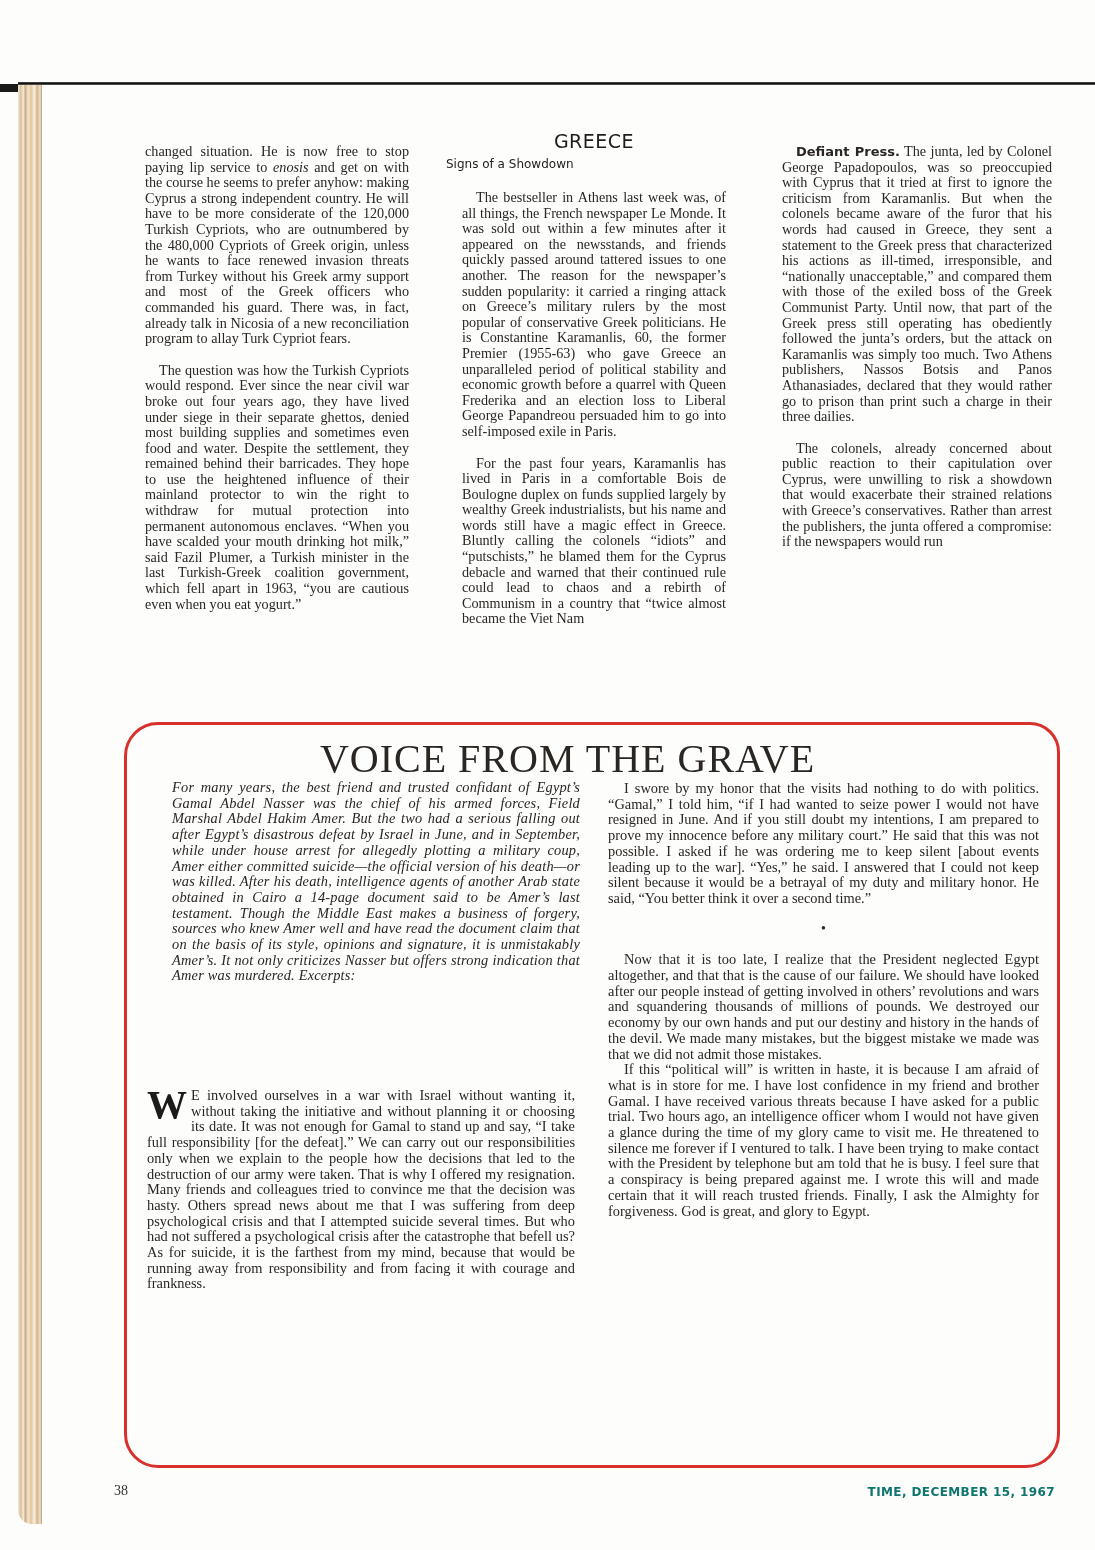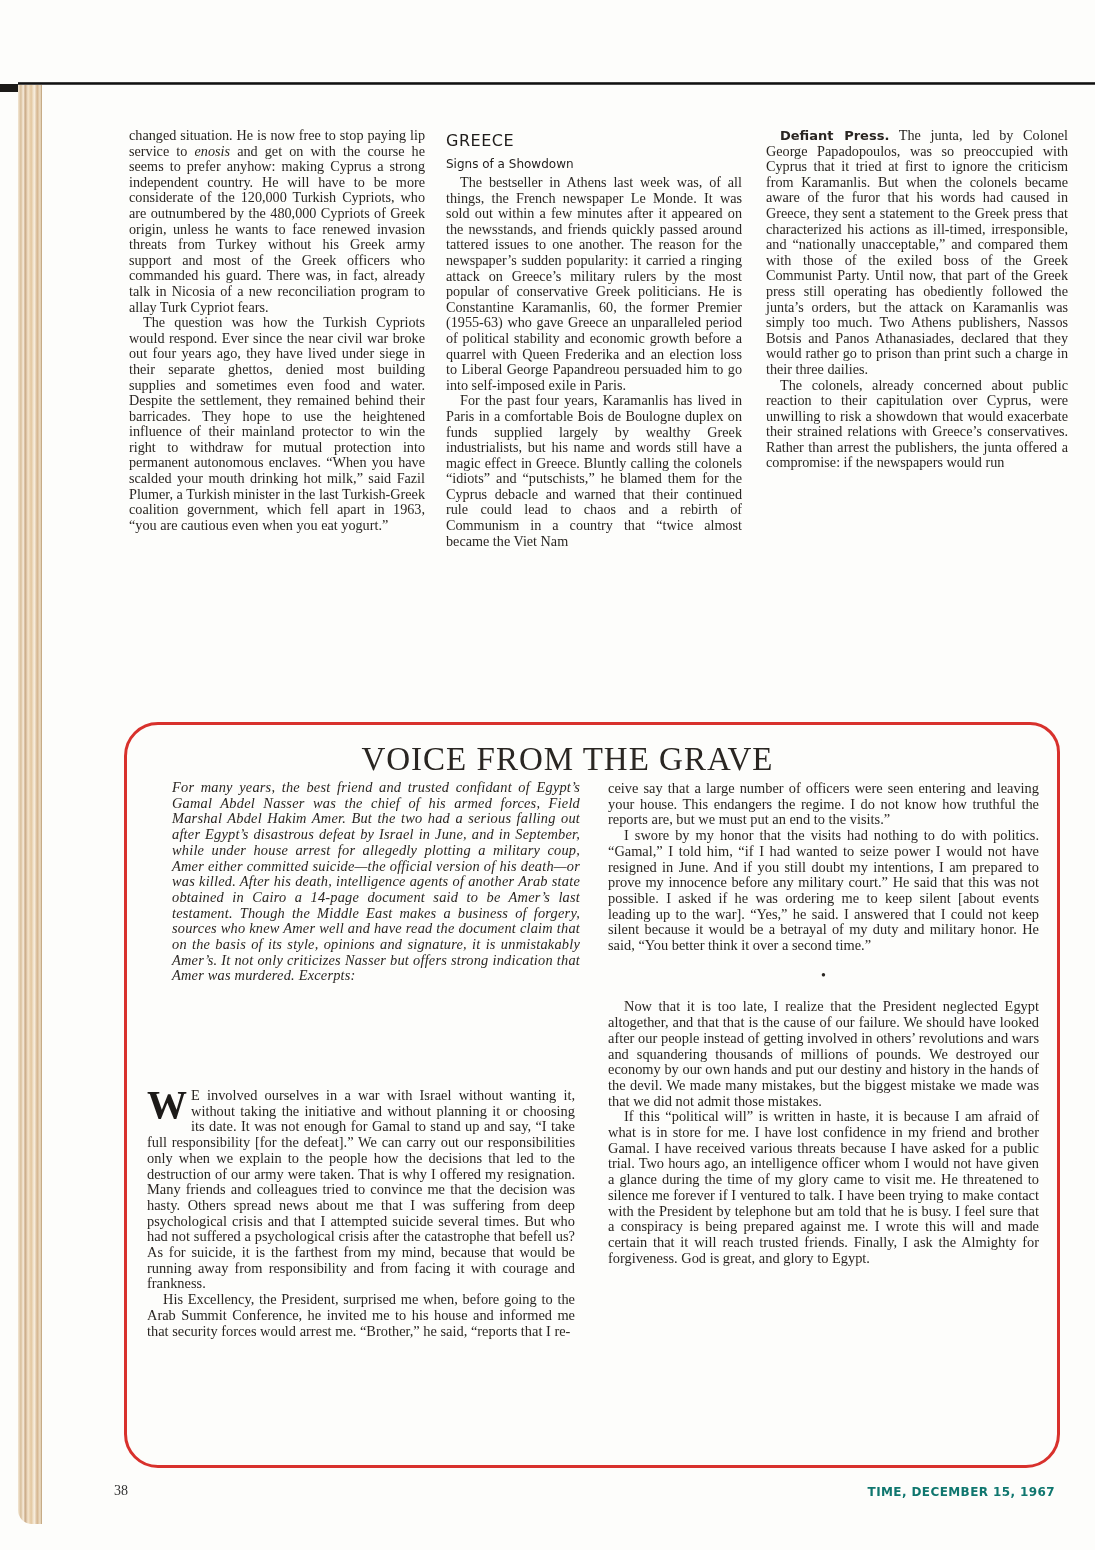--- a/index.html
+++ b/index.html
@@ -17,43 +17,43 @@
     position: absolute; left: 0; top: 84px; width: 18px; height: 8px; background: #1c1a18;
   }
   .top-rule {
     position: absolute; left: 18px; top: 82px; width: 1077px; height: 3px;
     background: linear-gradient(180deg, #555 0%, #111 50%, #666 100%);
   }
   .col {
     position: absolute; top: 128px; font-size: 14.2px; line-height: 15.6px;
     text-align: justify; hyphens: manual;
   }
-  .col p { margin: 0; text-indent: 0; }
+  .col p { margin: 16px; text-indent: 0; }
   .col p.ind { text-indent: 14px; }
   .col1 { left: 129px; width: 296px; }
   .col2 { left: 446px; width: 296px; }
   .col3 { left: 766px; width: 302px; }
   .section-title {
-    font-family: "DejaVu Sans", "Liberation Sans", sans-serif; font-size: 16px;
-    text-align: left; line-height: 22px; margin: 2px 0 2px; color: #1f1c1a; letter-spacing: 0.5px;
+    font-family: "DejaVu Sans", "Liberation Sans", sans-serif; font-size: 19px;
+    text-align: center; line-height: 22px; margin: 2px 0 2px; color: #1f1c1a; letter-spacing: 0.5px;
   }
   .headline {
     font-family: "DejaVu Sans", "Liberation Sans", sans-serif; font-size: 12px;
     line-height: 20px; margin: 0 0 1px; color: #1f1c1a; text-align: left;
   }
   .runin {
     font-family: "DejaVu Sans", "Liberation Sans", sans-serif; font-weight: bold; font-size: 13px;
   }
   .box {
     position: absolute; left: 124px; top: 722px; width: 930px; height: 740px;
     border: 3px solid #d8312c; border-radius: 34px 30px 34px 34px;
   }
   .box-title {
     position: absolute; left: 0; top: 740px; width: 1095px; text-align: center;
-    font-family: "Liberation Serif", serif; font-size: 33px; letter-spacing: 1px;
+    font-family: "Liberation Serif", serif; font-size: 40px; letter-spacing: 1px;
     color: #2a2622; line-height: 38px; padding-left: 40px; box-sizing: border-box;
   }
   .bcol {
     position: absolute; font-size: 14.4px; line-height: 15.7px; text-align: justify;
   }
   .bcol p { margin: 0; }
   .bcol p.ind { text-indent: 16px; }
   .intro { left: 172px; top: 780px; width: 408px; font-style: italic; letter-spacing: 0.2px; }
   .bleft { left: 147px; top: 1088px; width: 428px; }
   .bright { left: 608px; top: 781px; width: 431px; }
@@ -96,25 +96,23 @@
 
 <div class="box" style="border-color: rgb(216, 49, 44);"></div>
 <div class="box-title">VOICE FROM THE GRAVE</div>
 
 <div class="bcol intro">
   <p>For many years, the best friend and trusted confidant of Egypt’s Gamal Abdel Nasser was the chief of his armed forces, Field Marshal Abdel Hakim Amer. But the two had a serious falling out after Egypt’s disastrous defeat by Israel in June, and in September, while under house arrest for allegedly plotting a military coup, Amer either committed suicide—the official version of his death—or was killed. After his death, intelligence agents of another Arab state obtained in Cairo a 14-page document said to be Amer’s last testament. Though the Middle East makes a business of forgery, sources who knew Amer well and have read the document claim that on the basis of its style, opinions and signature, it is unmistakably Amer’s. It not only criticizes Nasser but offers strong indication that Amer was murdered. Excerpts:</p>
 </div>
 
 <div class="bcol bleft">
   <p><span class="dropcap">W</span><span>E involved ourselves in a war with Israel without wanting it, without taking the initiative and without planning it or choosing its date. It was not enough for Gamal to stand up and say, “I take full responsibility [for the defeat].” We can carry out our responsibilities only when we explain to the people how the decisions that led to the destruction of our army were taken. That is why I offered my resignation. Many friends and colleagues tried to convince me that the decision was hasty. Others spread news about me that I was suffering from deep psychological crisis and that I attempted suicide several times. But who had not suffered a psychological crisis after the catastrophe that befell us? As for suicide, it is the farthest from my mind, because that would be running away from responsibility and from facing it with courage and frankness.</span></p>
-  <p class="ind">His Excellency, the President, surprised me when, before going to the Arab Summit Conference, he invited me to his house and informed me that security forces would arrest me. “Brother,” he said, “reports that I re-</p>
 </div>
 
 <div class="bcol bright">
-  <p>ceive say that a large number of officers were seen entering and leaving your house. This endangers the regime. I do not know how truthful the reports are, but we must put an end to the visits.”</p>
   <p class="ind">I swore by my honor that the visits had nothing to do with politics. “Gamal,” I told him, “if I had wanted to seize power I would not have resigned in June. And if you still doubt my intentions, I am prepared to prove my innocence before any military court.” He said that this was not possible. I asked if he was ordering me to keep silent [about events leading up to the war]. “Yes,” he said. I answered that I could not keep silent because it would be a betrayal of my duty and military honor. He said, “You better think it over a second time.”</p>
   <p class="bullet">•</p>
   <p class="ind">Now that it is too late, I realize that the President neglected Egypt altogether, and that that is the cause of our failure. We should have looked after our people instead of getting involved in others’ revolutions and wars and squandering thousands of millions of pounds. We destroyed our economy by our own hands and put our destiny and history in the hands of the devil. We made many mistakes, but the biggest mistake we made was that we did not admit those mistakes.</p>
   <p class="ind">If this “political will” is written in haste, it is because I am afraid of what is in store for me. I have lost confidence in my friend and brother Gamal. I have received various threats because I have asked for a public trial. Two hours ago, an intelligence officer whom I would not have given a glance during the time of my glory came to visit me. He threatened to silence me forever if I ventured to talk. I have been trying to make contact with the President by telephone but am told that he is busy. I feel sure that a conspiracy is being prepared against me. I wrote this will and made certain that it will reach trusted friends. Finally, I ask the Almighty for forgiveness. God is great, and glory to Egypt.</p>
 </div>
 
 <div class="folio">38</div>
 <div class="dateline">TIME, DECEMBER 15, 1967</div>
 
 </body></html>

